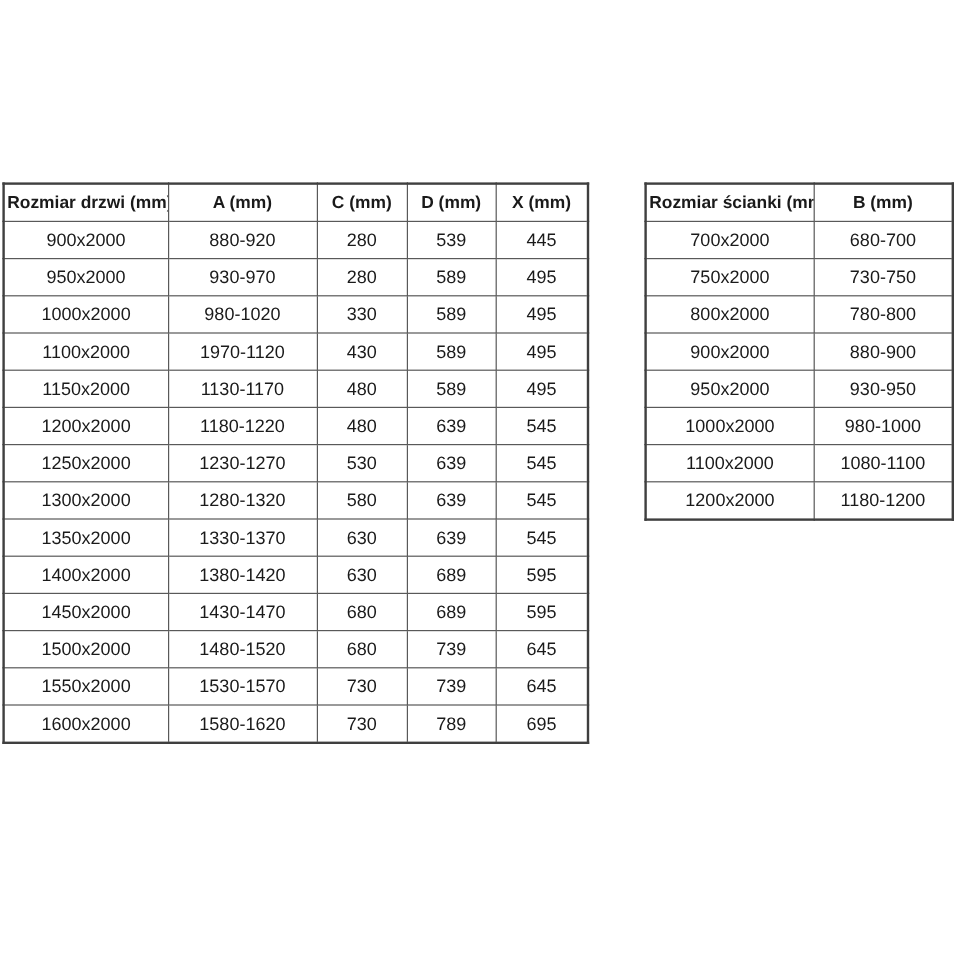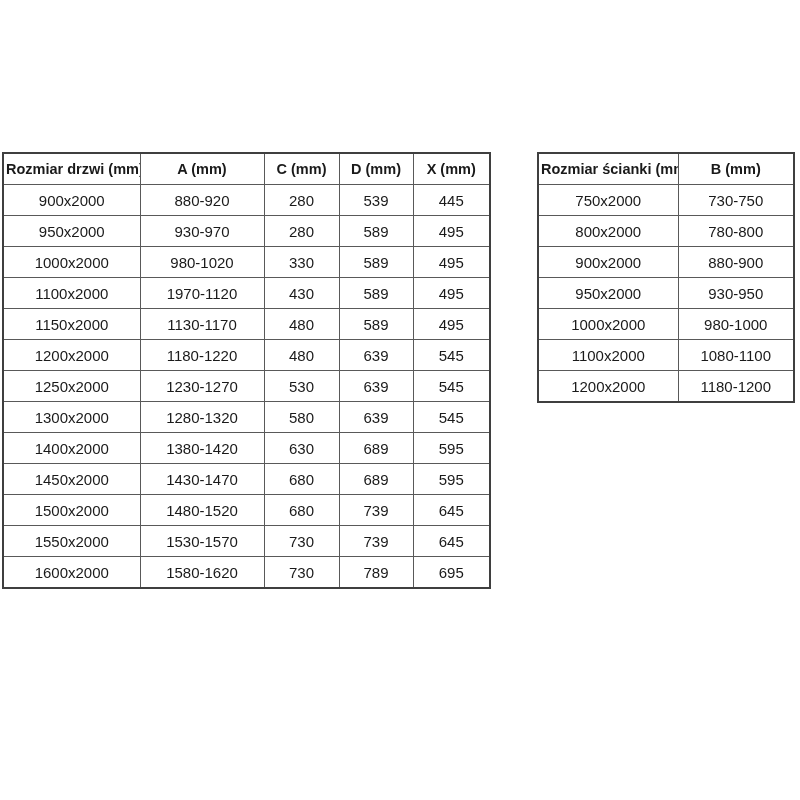--- a/index.html
+++ b/index.html
@@ -121,20 +121,27 @@
           <td>545</td>
         </tr>
         <tr>
           <td>1300x2000</td>
           <td>1280-1320</td>
           <td>580</td>
           <td>639</td>
           <td>545</td>
         </tr>
         <tr>
+          <td>1350x2000</td>
+          <td>1330-1370</td>
+          <td>630</td>
+          <td>639</td>
+          <td>545</td>
+        </tr>
+        <tr>
           <td>1400x2000</td>
           <td>1380-1420</td>
           <td>630</td>
           <td>689</td>
           <td>595</td>
         </tr>
         <tr>
           <td>1450x2000</td>
           <td>1430-1470</td>
           <td>680</td>
@@ -171,20 +178,24 @@
         <col style="width: 116px;">
       </colgroup>
     <thead>
         <tr>
           <th>Rozmiar ścianki (mm)</th>
           <th>B (mm)</th>
         </tr>
       </thead>
     <tbody>
         <tr>
+          <td>700x2000</td>
+          <td>680-700</td>
+        </tr>
+        <tr>
           <td>750x2000</td>
           <td>730-750</td>
         </tr>
         <tr>
           <td>800x2000</td>
           <td>780-800</td>
         </tr>
         <tr>
           <td>900x2000</td>
           <td>880-900</td>

